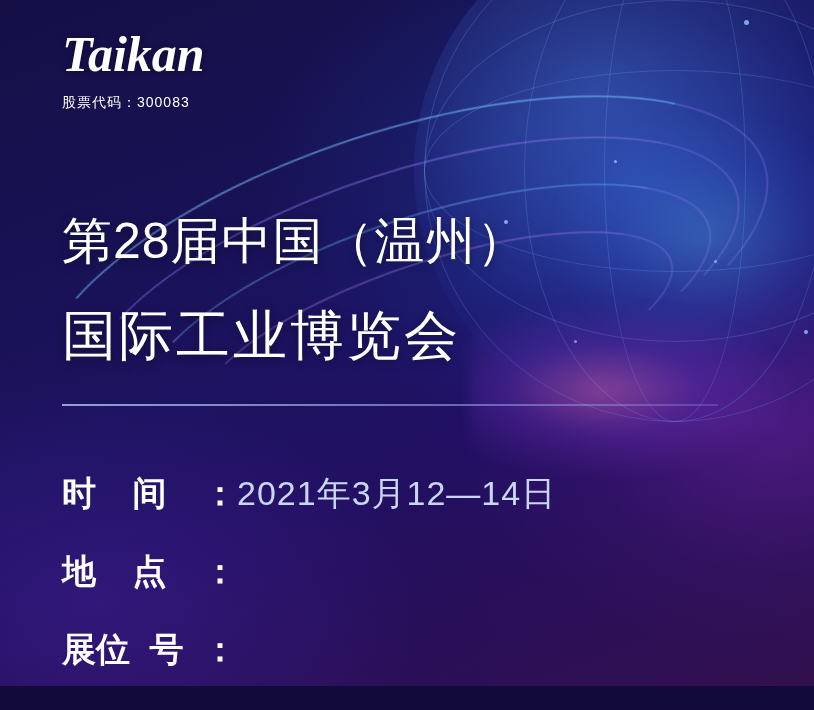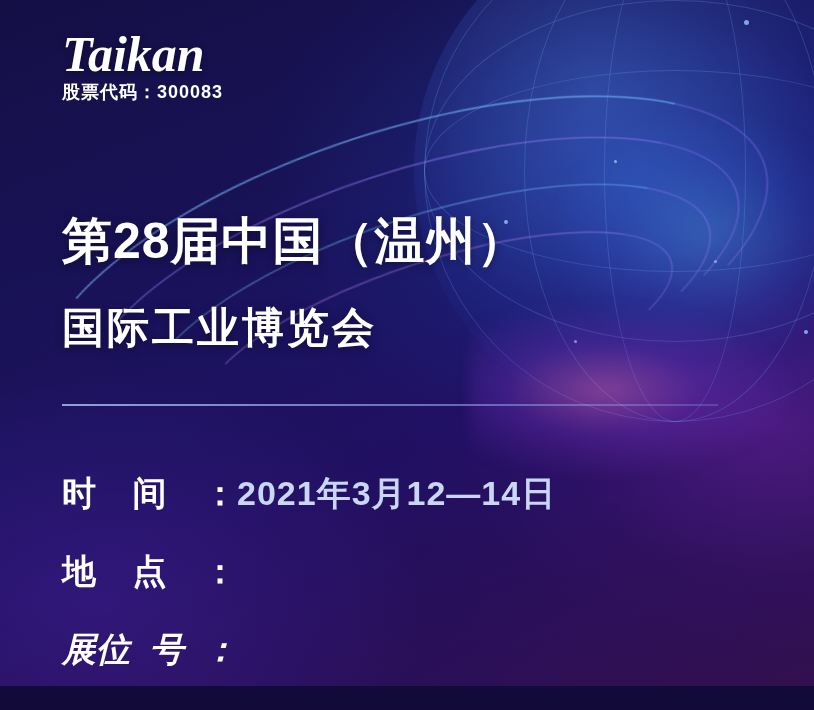--- a/index.html
+++ b/index.html
@@ -54,53 +54,53 @@
     font-family:"Liberation Serif","DejaVu Serif",serif;
     font-weight:700;font-style:italic;
     font-size:50px;line-height:52px;color:#ffffff;letter-spacing:0px;
     text-shadow:0 1px 6px rgba(0,0,0,0.35);
   }
   .logo-cn{
     font-size:30px;font-weight:700;color:#ffffff;letter-spacing:2px;
     margin-top:2px;line-height:34px;
   }
   .logo-code{
-    font-size:18px;color:#ffffff;letter-spacing:1px;margin-top:0;font-weight:700;
+    font-size:14px;color:#ffffff;letter-spacing:1px;margin-top:14px;font-weight:400;
   }
   
   .title1{
     position:absolute;left:62px;top:208px;
-    font-size:50px;font-weight:700;color:#ffffff;letter-spacing:1px;
+    font-size:50px;font-weight:400;color:#ffffff;letter-spacing:1px;
     text-shadow:0 2px 10px rgba(0,0,0,0.4);
     white-space:nowrap;
   }
   .title2{
     position:absolute;left:62px;top:300px;
-    font-size:42px;font-weight:700;color:#ffffff;letter-spacing:3px;
+    font-size:54px;font-weight:400;color:#ffffff;letter-spacing:3px;
     text-shadow:0 2px 10px rgba(0,0,0,0.4);
     white-space:nowrap;
     text-align:center;
   }
   .divider{
     position:absolute;left:62px;top:404px;width:656px;height:2px;
     background:linear-gradient(90deg, rgba(190,205,255,0.75) 0%, rgba(170,190,250,0.55) 55%, rgba(150,170,240,0.25) 100%);
   }
   
   .info{position:absolute;left:62px;top:455px;width:700px;}
   .row{display:flex;align-items:center;height:78px;}
   .label{
     width:175px;flex:0 0 175px;
     font-size:34px;font-weight:700;color:#ffffff;
     display:flex;justify-content:space-between;align-items:center;
     letter-spacing:0;
   }
   .label .ch{display:inline-block;}
-  .label.tight{letter-spacing:0;font-style:italic;}
+  .label.tight{letter-spacing:0;}
   .value{
-    font-size:34px;color:#c9d6f5;font-weight:700;letter-spacing:1px;white-space:nowrap;text-align:center;
+    font-size:34px;color:#c9d6f5;font-weight:400;letter-spacing:1px;white-space:nowrap;text-align:center;
   }
 </style>
 </head>
 <body>
 
 <div class="poster">
 
   <div class="glow-core2"></div>
   <div class="globe">
     <div class="globe-ring" style="left:10px;top:10px;width:500px;height:500px;"></div>

